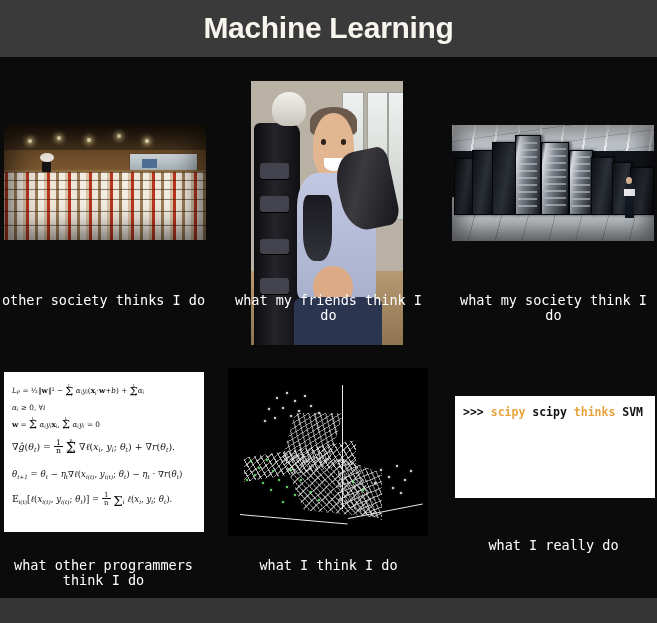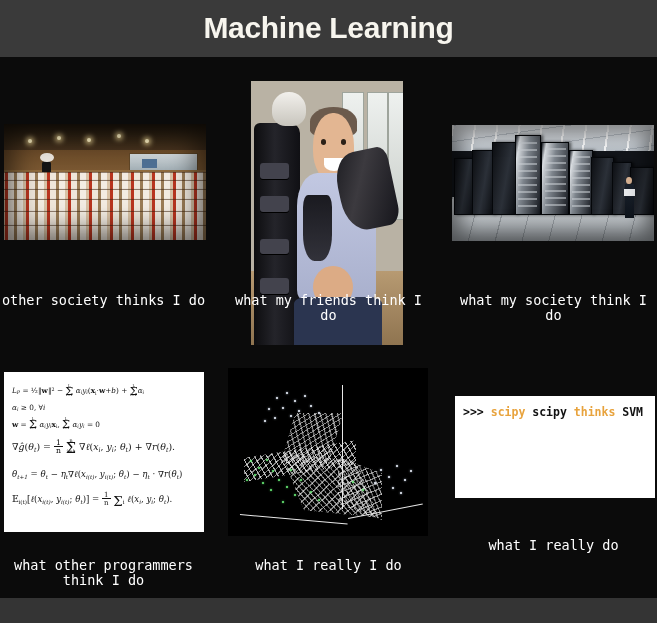--- a/index.html
+++ b/index.html
@@ -439,21 +439,21 @@
           <div class="pt g" style="left:33%;top:75%;"></div>
         <div class="pt g" style="left:27%;top:79%;"></div>
           <div class="pt g" style="left:36%;top:66%;"></div>
         <div class="pt g" style="left:41%;top:73%;"></div>
           <div class="pt g" style="left:9%;top:66%;"></div>
         <div class="pt g" style="left:31%;top:60%;"></div>
           <div class="pt g" style="left:45%;top:78%;"></div>
         <div class="pt g" style="left:62%;top:67%;"></div>
           <div class="pt g" style="left:67%;top:72%;"></div>
       </div>
-      <div class="caption" style="left:225px;top:501px;width:207px;">what I really I do</div>
+      <div class="caption" style="left:225px;top:501px;width:207px;">what I think I do</div>
     </div>
 
     <div class="cell">
       <div class="tile code" style="left:455px;top:339px;width:200px;height:102px;">
         <div class="codeline">
           <span class="plain">&gt;&gt;&gt; </span><span class="kw">scipy</span><span class="plain"> scipy </span><span class="kw">thinks</span><span class="plain"> SVM</span>
         </div>
       </div>
       <div class="caption" style="left:450px;top:481px;width:207px;">what I really do</div>
     </div>

